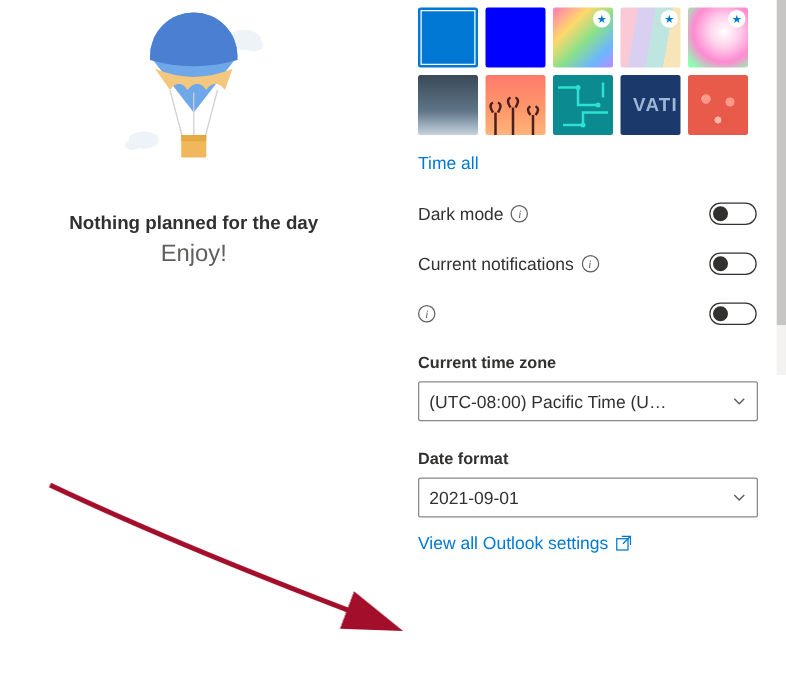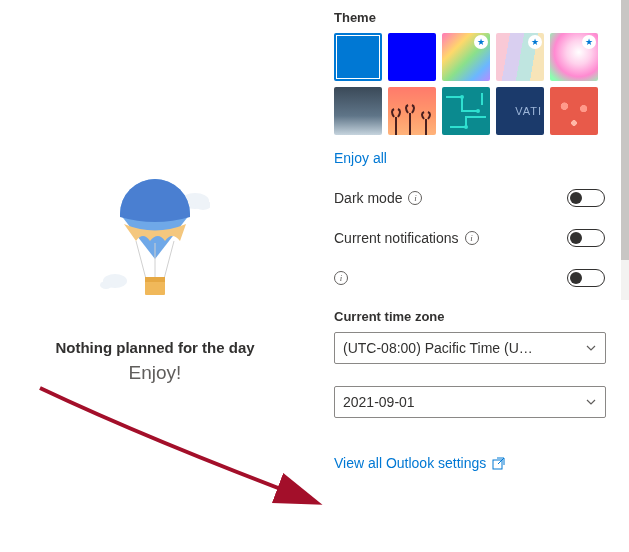--- a/index.html
+++ b/index.html
@@ -1,38 +1,38 @@
 <!DOCTYPE html>
 <html><head>
 <meta charset="utf-8">
 <style>
   * { box-sizing: border-box; margin: 0; padding: 0; font-family: 'Segoe UI', Arial, sans-serif; }
   body { width: 629px; height: 552px; display: flex; background: #fff; overflow: hidden; position: relative; }
-  .left-pane { width: 310px; height: 552px; display: flex; flex-direction: column; align-items: center; justify-content: center; position: relative; }
+  .left-pane { width: 310px; height: 552px; display: flex; flex-direction: column; align-items: center; justify-content: flex-start; position: relative; }
   .balloon-art { width: 110px; height: 150px; position: relative; margin-bottom: 20px; }
   .empty-title { font-size: 15px; font-weight: 600; color: #323130; margin-bottom: 6px; }
   .empty-sub { font-size: 19px; color: #605e5c; }
   .right-pane { flex: 1; height: 552px; padding: 6px 24px 10px 24px; overflow-y: auto; position: relative; }
   .section-label { font-size: 13px; font-weight: 600; color: #323130; margin-bottom: 8px; margin-top: 4px; }
   .theme-grid { display: flex; flex-wrap: wrap; gap: 6px; width: 280px; margin-bottom: 14px; }
   .theme-tile { width: 48px; height: 48px; border-radius: 2px; cursor: pointer; position: relative; }
   .theme-tile.selected { border: 2px solid #0078d4; padding: 1px; }
   .theme-tile.selected .inner { width: 100%; height: 100%; }
   .star-badge { position: absolute; top: 2px; right: 2px; width: 14px; height: 14px; background: #fff; border-radius: 50%; display: flex; align-items: center; justify-content: center; color: #0078d4; font-size: 9px; }
   .link { color: #0078d4; font-size: 14px; cursor: pointer; display: inline-flex; align-items: center; gap: 6px; }
   .toggle-row { display: flex; justify-content: space-between; margin-top: 22px; }
   .toggle-label { display: flex; align-items: center; gap: 6px; font-size: 14px; color: #323130; }
   .info-icon { width: 14px; height: 14px; border: 1px solid #605e5c; border-radius: 50%; display: inline-flex; align-items: center; justify-content: center; font-size: 9px; color: #605e5c; cursor: pointer; font-style: italic; font-family: serif; }
   .toggle { width: 38px; height: 18px; border: 1px solid #323130; border-radius: 10px; position: relative; cursor: pointer; background: #fff; }
   .toggle .knob { width: 12px; height: 12px; background: #323130; border-radius: 50%; position: absolute; top: 2px; left: 2px; }
   .field-group { margin-top: 22px; }
   .select-box { width: 272px; height: 32px; border: 1px solid #8a8886; border-radius: 2px; display: flex; align-items: center; justify-content: space-between; padding: 0 8px; font-size: 14px; color: #323130; cursor: pointer; margin-top: 6px; }
   .select-box span.val { white-space: nowrap; overflow: hidden; text-overflow: ellipsis; max-width: 190px; }
   .chev { width: 12px; height: 12px; }
-  .view-all-link { margin-top: 36px; }
+  .view-all-link { margin-top: 12px; }
   .scroll-track { position: absolute; right: 0; top: 0; width: 8px; height: 300px; background: #f3f2f1; }
   .scroll-thumb { width: 8px; height: 260px; background: #c8c6c4; position: absolute; top: 0; }
   .arrow-svg { position: absolute; left: 30px; top: 380px; width: 300px; height: 150px; pointer-events: none; }
 </style>
 </head>
 <body>
 
 <div class="left-pane">
   <div class="balloon-art">
     <svg viewBox="0 0 110 150" width="110" height="150">
@@ -48,21 +48,20 @@
       <rect x="45" y="108" width="20" height="5" fill="#e6a843"></rect>
       <ellipse cx="15" cy="112" rx="12" ry="7" fill="#eef3f8"></ellipse>
       <ellipse cx="6" cy="116" rx="6" ry="4" fill="#eef3f8"></ellipse>
     </svg>
   </div>
   <div class="empty-title">Nothing planned for the day</div>
   <div class="empty-sub">Enjoy!</div>
 </div>
 
 <div class="right-pane">
-  <div class="section-label">Theme</div>
 
   <div class="theme-grid">
     <div class="theme-tile selected">
         <div class="inner" style="background:#0078d4;"></div>
       </div>
     <div class="theme-tile" style="background:#0000ff;"></div>
     <div class="theme-tile" style="background:linear-gradient(135deg,#ff7ab8 0%,#ffd86b 30%,#8be08b 55%,#6bb7ff 80%,#b98bff 100%);">
         <div class="star-badge">★</div>
       </div>
     <div class="theme-tile" style="background:linear-gradient(100deg,#f9c9d6 0%,#f9c9d6 25%,#d9cff0 25%,#d9cff0 50%,#bfe5e0 50%,#bfe5e0 75%,#f7e4b8 75%);">
@@ -78,25 +77,25 @@
         </svg>
     </div>
     <div class="theme-tile" style="background:#0b8a8f;">
       <svg viewBox="0 0 48 48" style="display:block;">
           <path d="M4 10 H20 V24 H36 M8 40 H24 V30 H44 M40 6 V18" stroke="#2fe0d0" stroke-width="2" fill="none"></path>
           <circle cx="20" cy="10" r="2" fill="#2fe0d0"></circle>
           <circle cx="36" cy="24" r="2" fill="#2fe0d0"></circle>
           <circle cx="24" cy="40" r="2" fill="#2fe0d0"></circle>
         </svg>
     </div>
-    <div class="theme-tile" style="background:#1b3a6b;color:#9db6d9;font-size:11px;display:flex;align-items:center;justify-content:flex-end;padding-right:2px;letter-spacing:1px;">VATI</div>
+    <div class="theme-tile" style="background:#1b3a6b;color:#9db6d9;font-size:15px;display:flex;align-items:center;justify-content:flex-end;padding-right:2px;letter-spacing:1px;font-weight:bold;">VATI</div>
     <div class="theme-tile" style="background:radial-gradient(circle at 30% 40%,#ff9a8a 0%,#ff9a8a 8%,transparent 9%),radial-gradient(circle at 70% 45%,#ff9a8a 0%,#ff9a8a 8%,transparent 9%),radial-gradient(circle at 50% 75%,#ffb8a8 0%,#ffb8a8 6%,transparent 7%),#e85a4a;"></div>
   </div>
 
-  <span class="link">Enjoy all</span>
+  <span class="link">Time all</span>
 
   <div class="toggle-row">
     <div class="toggle-label">
       <span>Dark mode</span>
       <span class="info-icon">i</span>
     </div>
     <div class="toggle">
         <div class="knob"></div>
       </div>
   </div>
@@ -124,20 +123,21 @@
     <div class="section-label">Current time zone</div>
     <div class="select-box">
       <span class="val">(UTC-08:00) Pacific Time (US &amp; Cana…</span>
       <svg class="chev" viewBox="0 0 12 12">
           <path d="M2 4 L6 8 L10 4" stroke="#605e5c" stroke-width="1.2" fill="none"></path>
         </svg>
     </div>
   </div>
 
   <div class="field-group">
+    <div class="section-label">Date format</div>
     <div class="select-box">
       <span class="val">2021-09-01</span>
       <svg class="chev" viewBox="0 0 12 12">
           <path d="M2 4 L6 8 L10 4" stroke="#605e5c" stroke-width="1.2" fill="none"></path>
         </svg>
     </div>
   </div>
 
   <div class="view-all-link">
     <span class="link">

